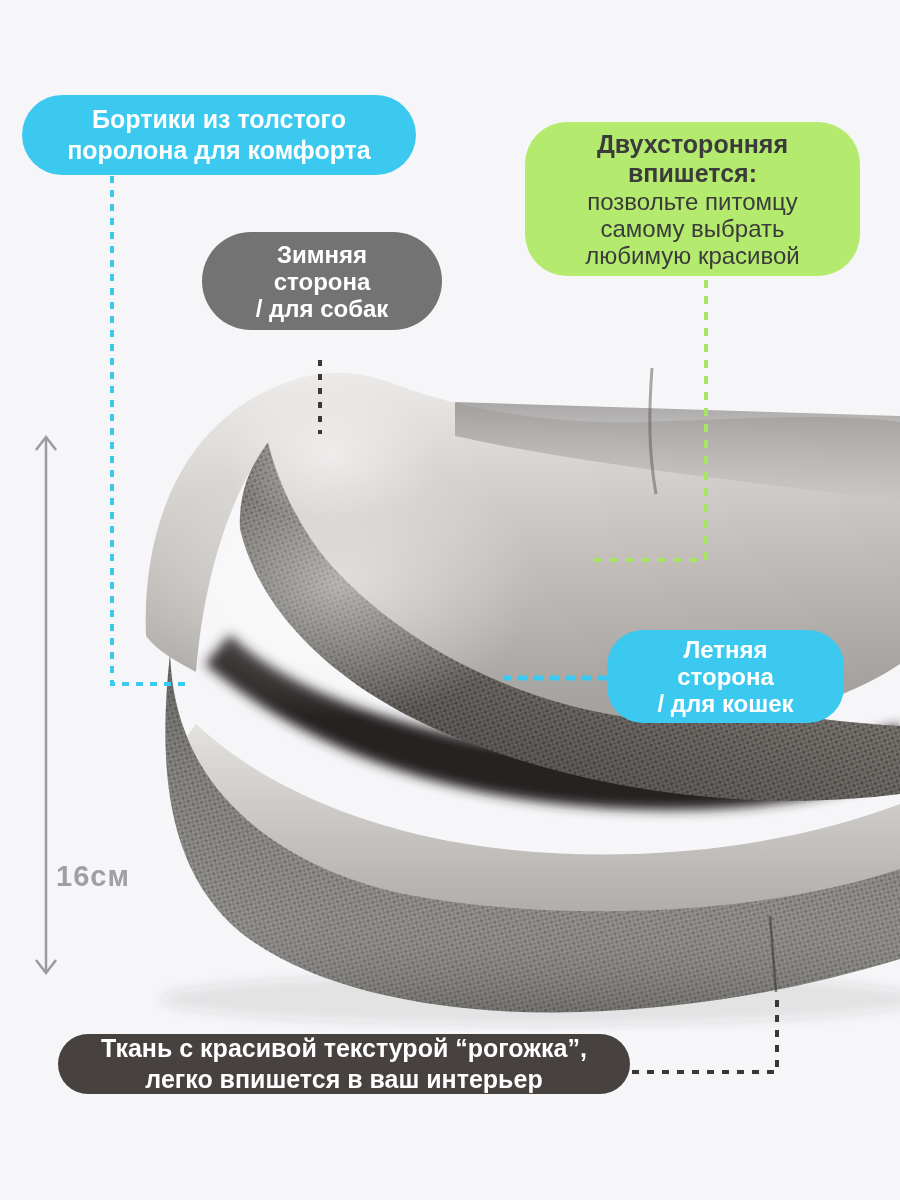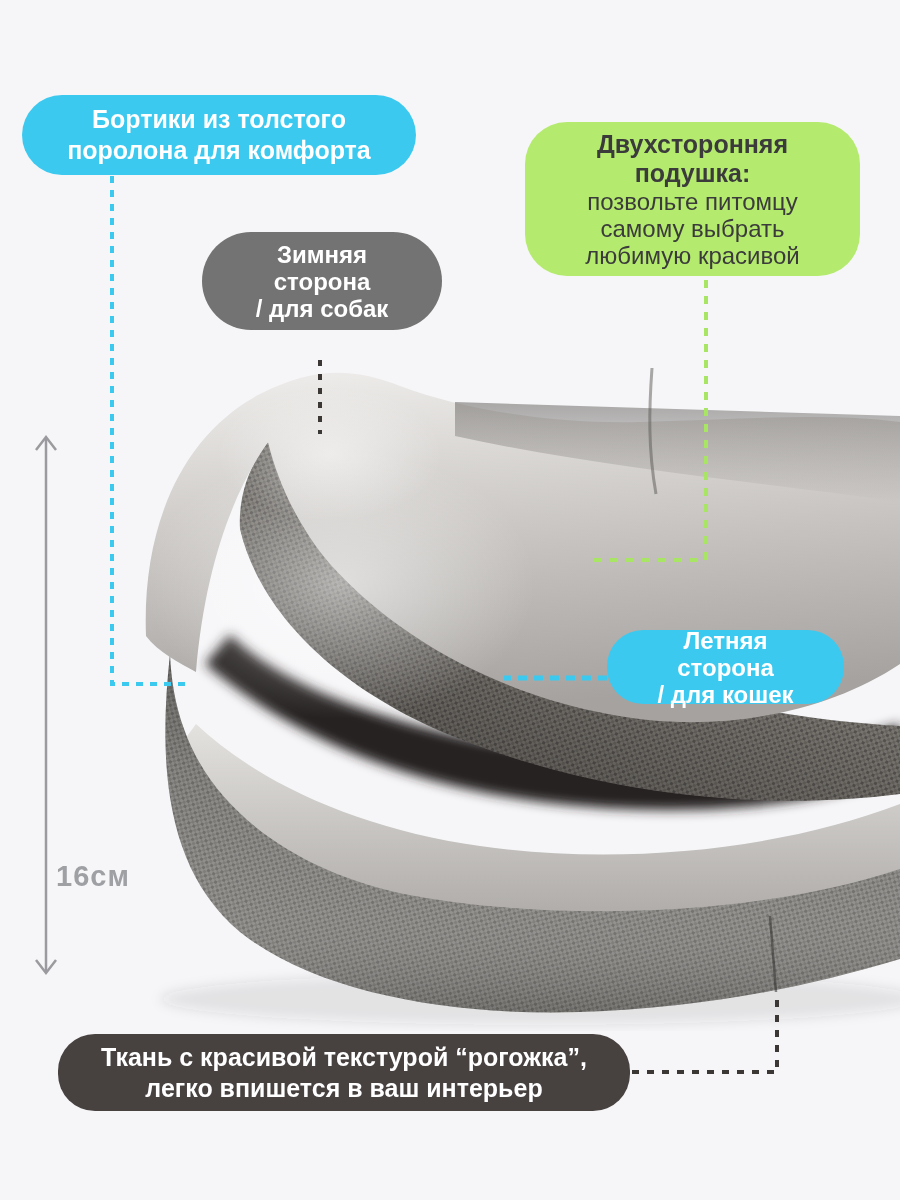--- a/index.html
+++ b/index.html
@@ -17,23 +17,23 @@
     font-weight:bold;box-sizing:border-box;
   }
   .co-bumpers{left:22px;top:71px;width:394px;height:80px;border-radius:40px;
     background:#3cc9f0;color:#ffffff;font-size:25px;line-height:31px;}
   .co-pillow{left:525px;top:98px;width:335px;height:154px;border-radius:42px;
     background:#b4ea6e;color:#3b3b3b;font-size:24px;line-height:27px;padding:10px 6px;}
   .co-pillow .t{font-weight:bold;font-size:25px;line-height:29px;}
   .co-pillow .b{font-weight:normal;}
   .co-winter{left:202px;top:208px;width:240px;height:98px;border-radius:49px;
     background:#737373;color:#ffffff;font-size:24px;line-height:27px;}
-  .co-summer{left:607px;top:606px;width:237px;height:74px;border-radius:36px;
+  .co-summer{left:607px;top:606px;width:237px;height:93px;border-radius:36px;
     background:#3cc9f0;color:#ffffff;font-size:24px;line-height:27px;}
-  .co-fabric{left:58px;top:1010px;width:572px;height:77px;border-radius:37px;
+  .co-fabric{left:58px;top:1010px;width:572px;height:60px;border-radius:37px;
     background:#474140;color:#ffffff;font-size:25px;line-height:31px;}
   .dim{
     position:absolute;left:56px;top:836px;
     font-size:29px;font-weight:bold;color:#9fa0a4;letter-spacing:1px;text-align:center;
   }
 </style>
 </head>
 <body>
 
 <div class="canvas">
@@ -115,21 +115,21 @@
     </g>
   </svg>
 
   <div class="co co-bumpers">
     <div>Бортики из толстого</div>
     <div>поролона для комфорта</div>
   </div>
 
   <div class="co co-pillow">
     <div class="t">Двухсторонняя</div>
-    <div class="t">подушка:</div>
+    <div class="t">впишется:</div>
     <div class="b">позвольте питомцу</div>
     <div class="b">самому выбрать</div>
     <div class="b">любимую красивой</div>
   </div>
 
   <div class="co co-winter">
     <div>Зимняя</div>
     <div>сторона</div>
     <div>/ для собак</div>
   </div>

